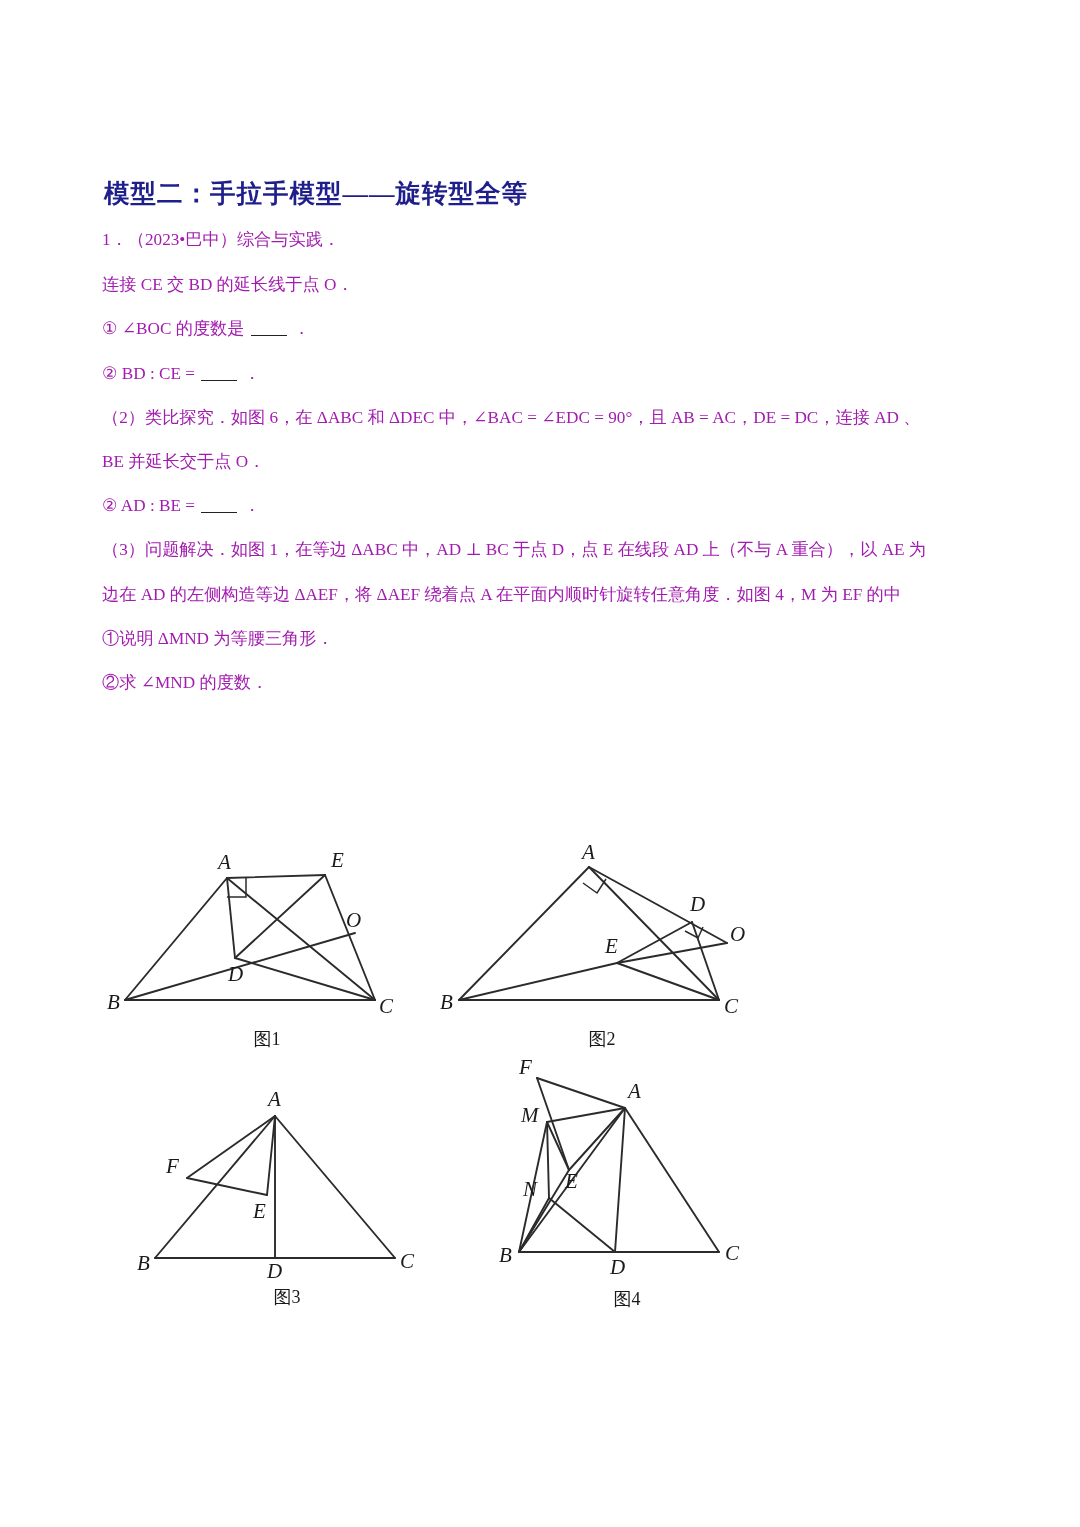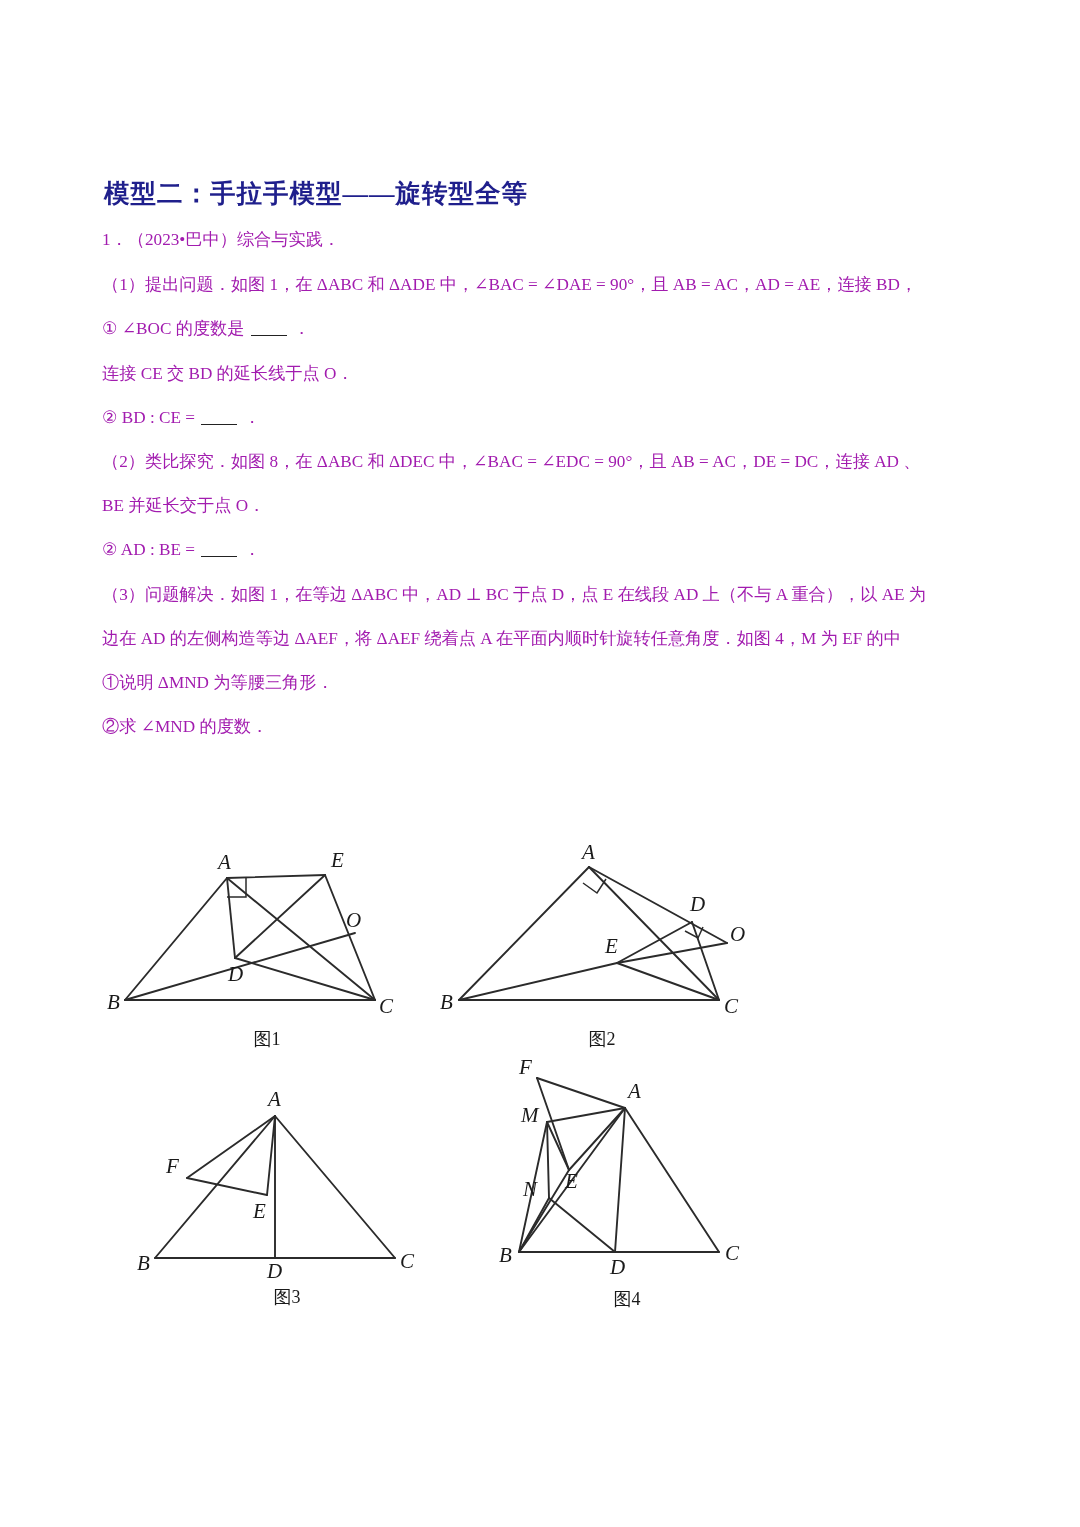--- a/index.html
+++ b/index.html
@@ -88,38 +88,35 @@
 <body>
 
 <div class="page">
 
   <div class="content">
 
     <h1 class="section-title">模型二：手拉手模型——旋转型全等</h1>
 
     <p class="para first">1．（2023•巴中）综合与实践．</p>
 
-    <p class="para">
-      <span>（1）提出问题．如图 1，在 ΔABC 和 ΔADE 中，∠BAC = ∠DAE = 90°，且 AB = AC，AD = AE，连接 BD，</span>
-    </p>
+    <p class="para">连接 CE 交 BD 的延长线于点 O．</p>
+
     <p class="para">
       <span>① ∠BOC 的度数是</span>
       <span class="blank"></span>
       <span>．</span>
     </p>
 
-    <p class="para">连接 CE 交 BD 的延长线于点 O．</p>
-
     <p class="para">
       <span>② BD : CE =</span>
       <span class="blank"></span>
       <span>．</span>
     </p>
 
-    <p class="para">（2）类比探究．如图 8，在 ΔABC 和 ΔDEC 中，∠BAC = ∠EDC = 90°，且 AB = AC，DE = DC，连接 AD 、</p>
+    <p class="para">（2）类比探究．如图 6，在 ΔABC 和 ΔDEC 中，∠BAC = ∠EDC = 90°，且 AB = AC，DE = DC，连接 AD 、</p>
     <p class="para">BE 并延长交于点 O．</p>
 
 
     <p class="para">
       <span>② AD : BE =</span>
       <span class="blank"></span>
       <span>．</span>
     </p>
 
     <p class="para">（3）问题解决．如图 1，在等边 ΔABC 中，AD ⊥ BC 于点 D，点 E 在线段 AD 上（不与 A 重合），以 AE 为</p>

